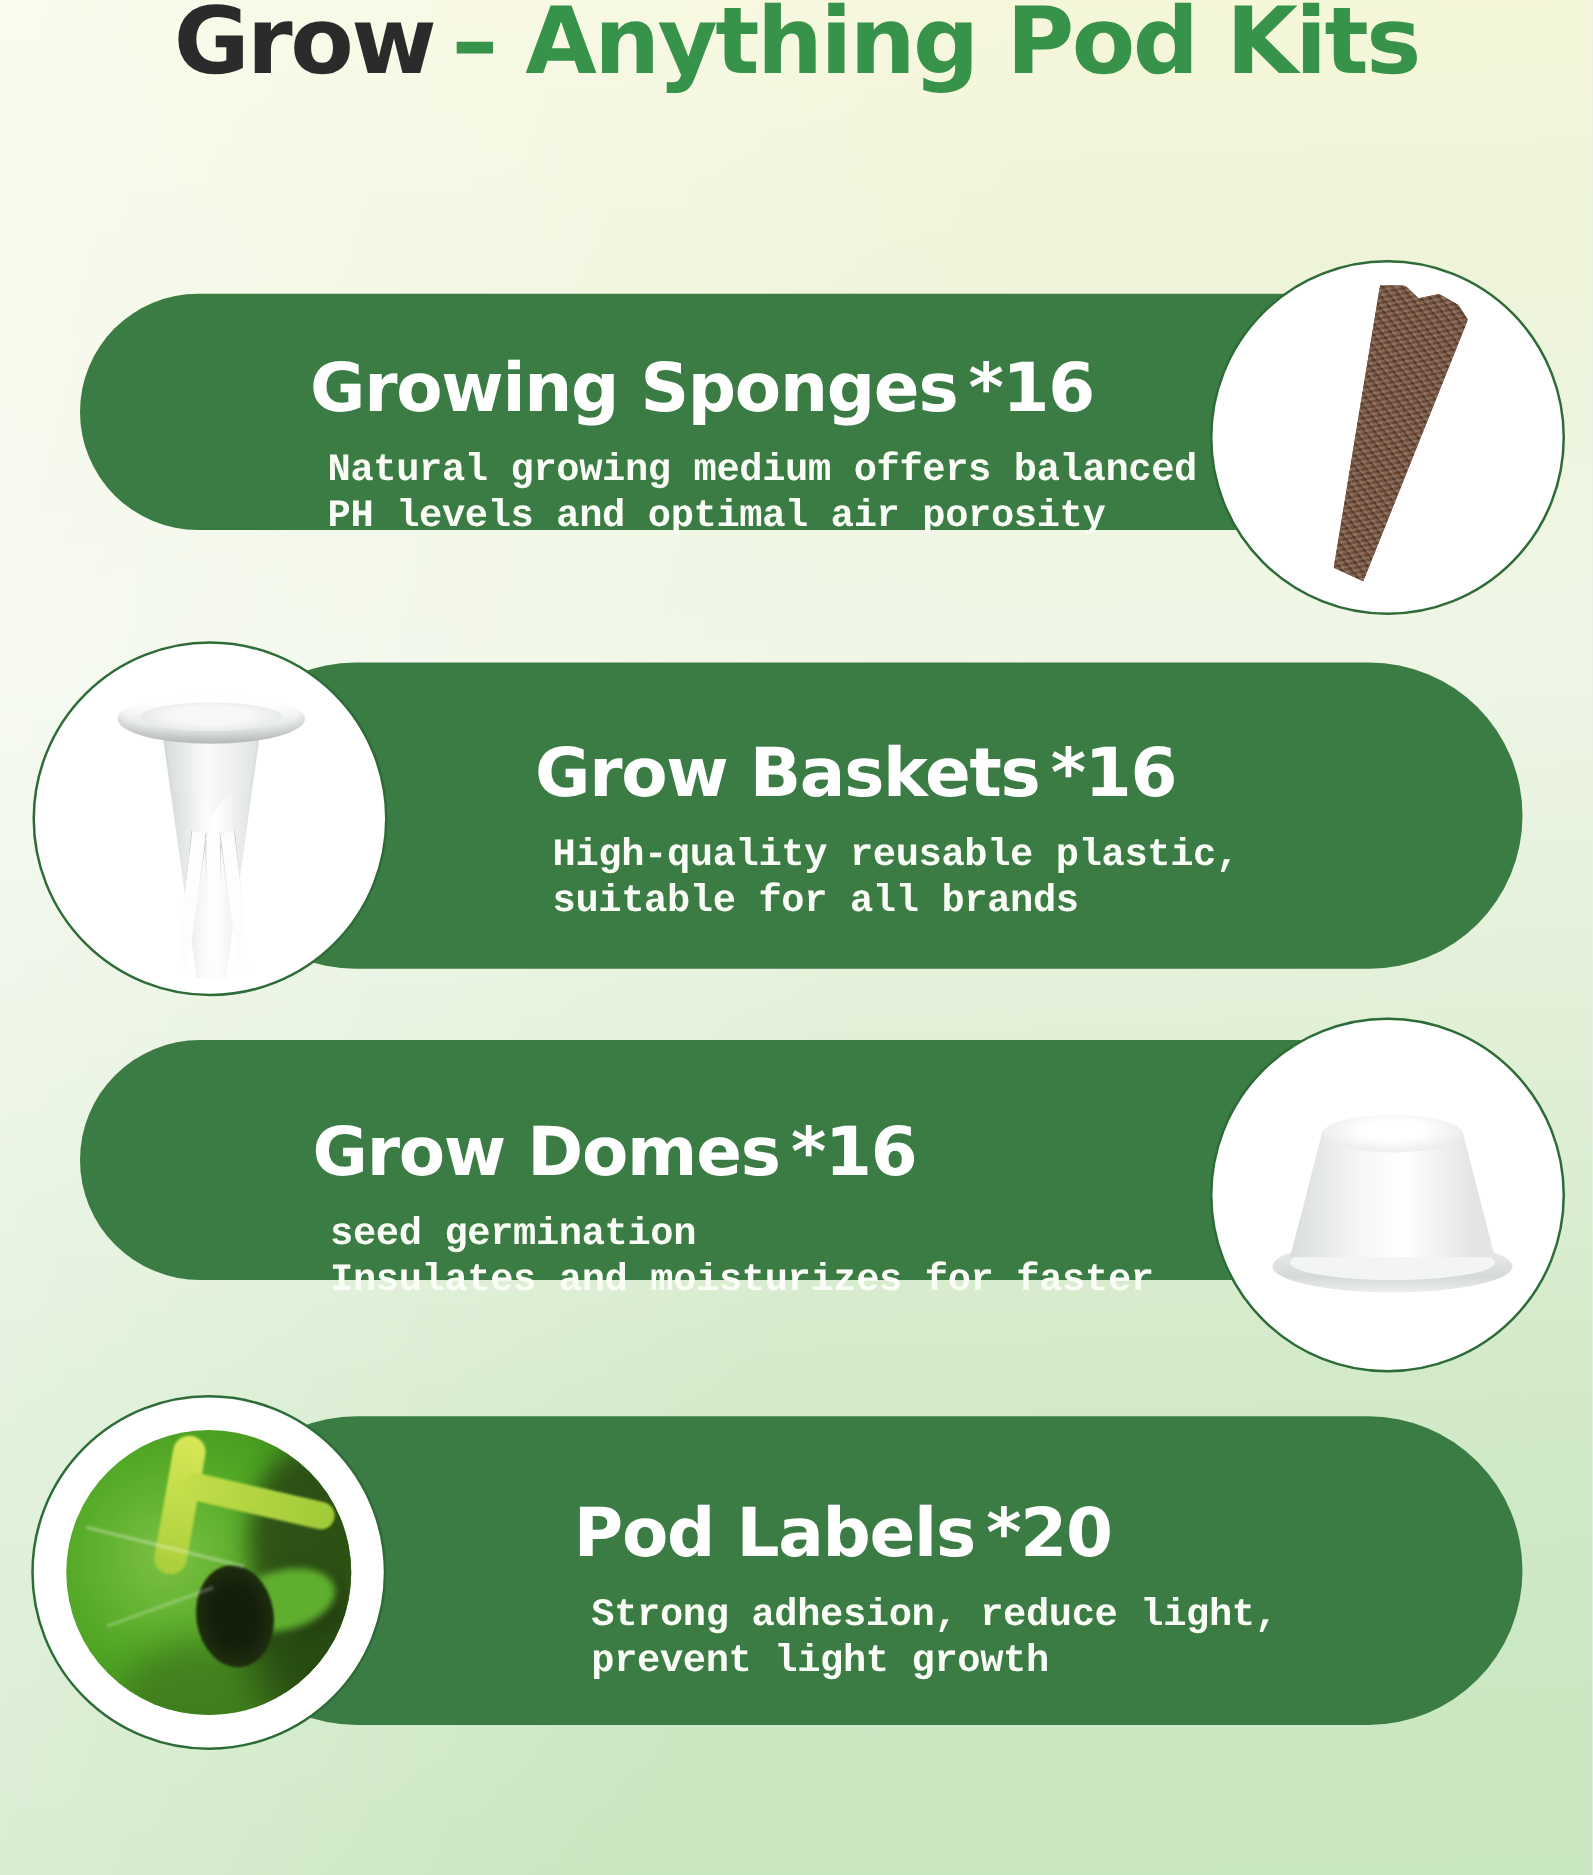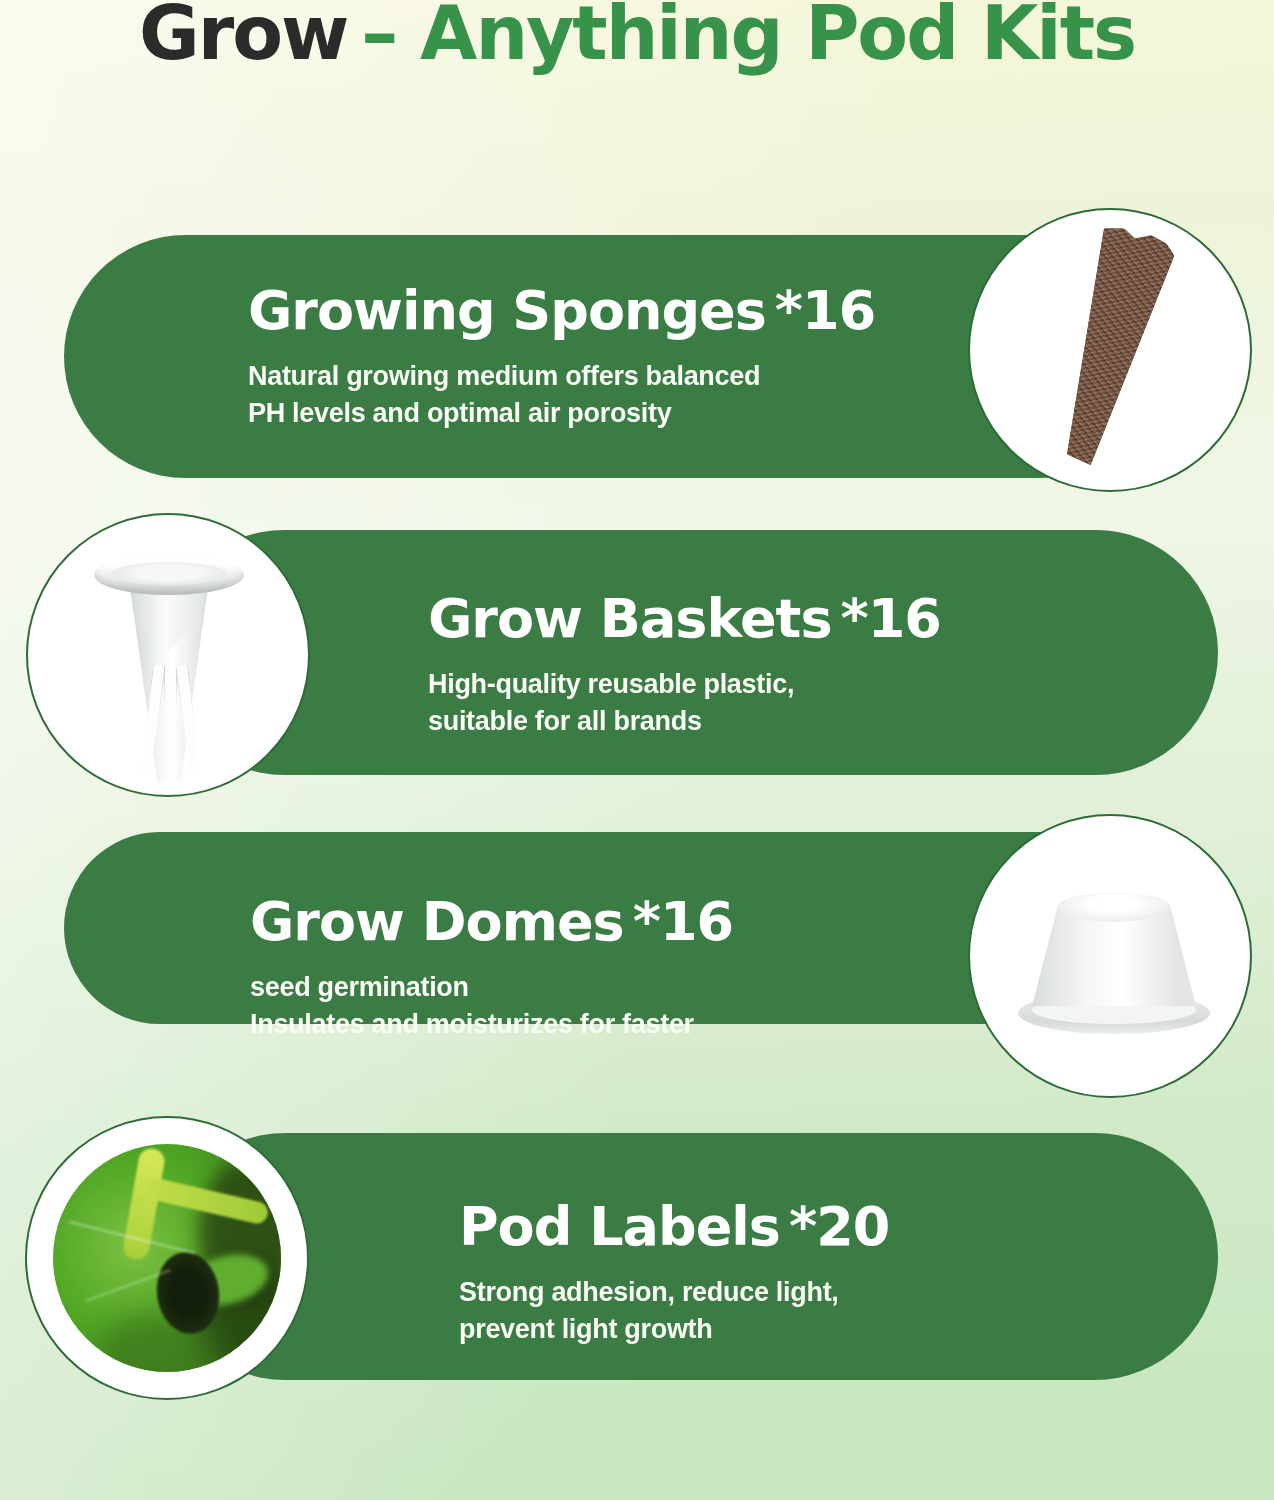--- a/index.html
+++ b/index.html
@@ -13,39 +13,39 @@
   
   .title{
     position:absolute;left:0;right:0;top:-6px;margin:0;text-align:center;
     font-family:"DejaVu Sans",sans-serif;font-weight:700;font-size:74px;line-height:1.08;
     letter-spacing:-2px;white-space:nowrap;
   }
   .t-dark{color:#2b2b2b;}
   .t-green{color:#38934a;margin-left:14px;}
   
   .banner{position:absolute;background:#3a7c44;border-radius:125px;z-index:1;}
-  .b1{left:64px;top:235px;width:1098px;height:243px;}
+  .b1{left:64px;top:235px;width:1098px;height:189px;}
   .b2{left:162px;top:530px;width:1056px;height:245px;}
   .b3{left:64px;top:832px;width:1098px;height:192px;}
   .b4{left:162px;top:1133px;width:1056px;height:247px;}
   .text{position:absolute;}
   .b1 .text{left:184px;top:44px;}
   .b2 .text{left:266px;top:57px;}
   .b3 .text{left:186px;top:58px;}
   .b4 .text{left:297px;top:62px;}
   .h{
     margin:0;color:#ffffff;
     font-family:"DejaVu Sans",sans-serif;font-weight:700;
     font-size:54px;line-height:1.2;letter-spacing:-1px;white-space:nowrap;
   }
   .h .count{margin-left:9px;}
   .d{
-    margin:14px 0 0;color:#fafdf6;
-    font-family:Liberation Sans, sans-serif;font-weight:700;
-    font-size:27px;line-height:37px;letter-spacing:-.3px;
+    margin:14px 14px 0;color:#fafdf6;
+    font-family:Liberation Mono, monospace;font-weight:700;
+    font-size:31px;line-height:37px;letter-spacing:-.3px;
   }
   .dl{display:block;white-space:nowrap;}
   
   .circle{
     position:absolute;width:284px;height:284px;box-sizing:border-box;
     background:#ffffff;border:2px solid #2d6c37;border-radius:50%;z-index:2;overflow:hidden;
   }
   .c1{left:968px;top:208px;}
   .c2{left:26px;top:513px;}
   .c3{left:968px;top:814px;}

